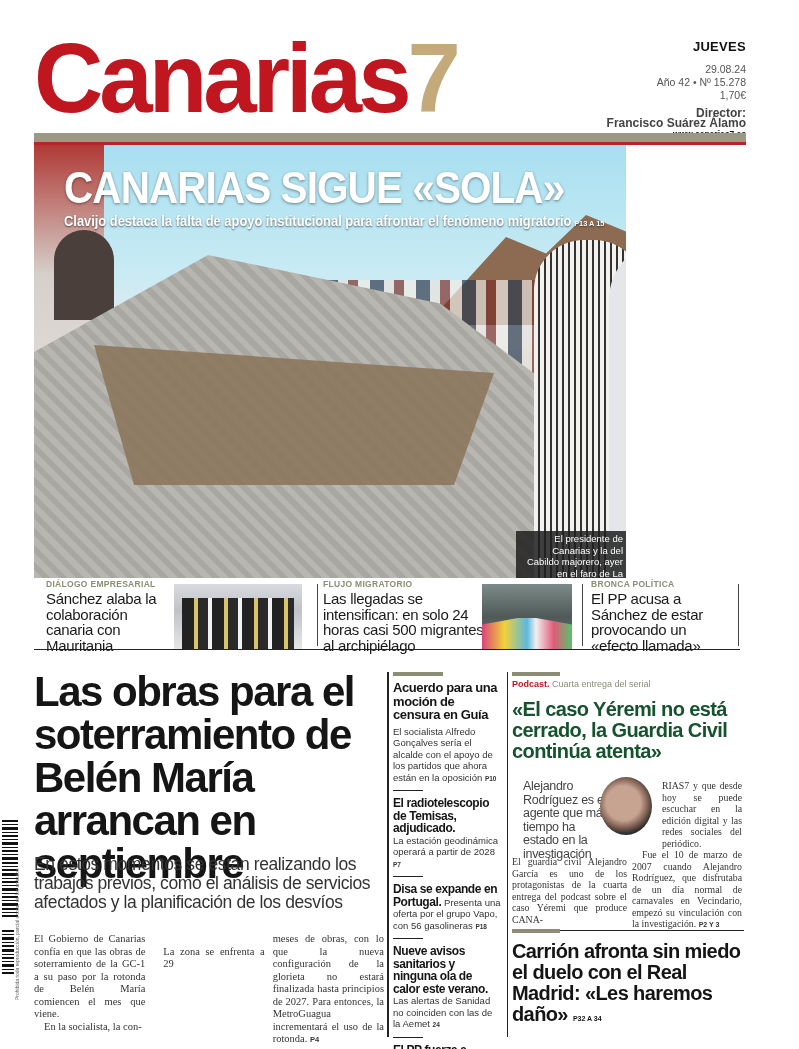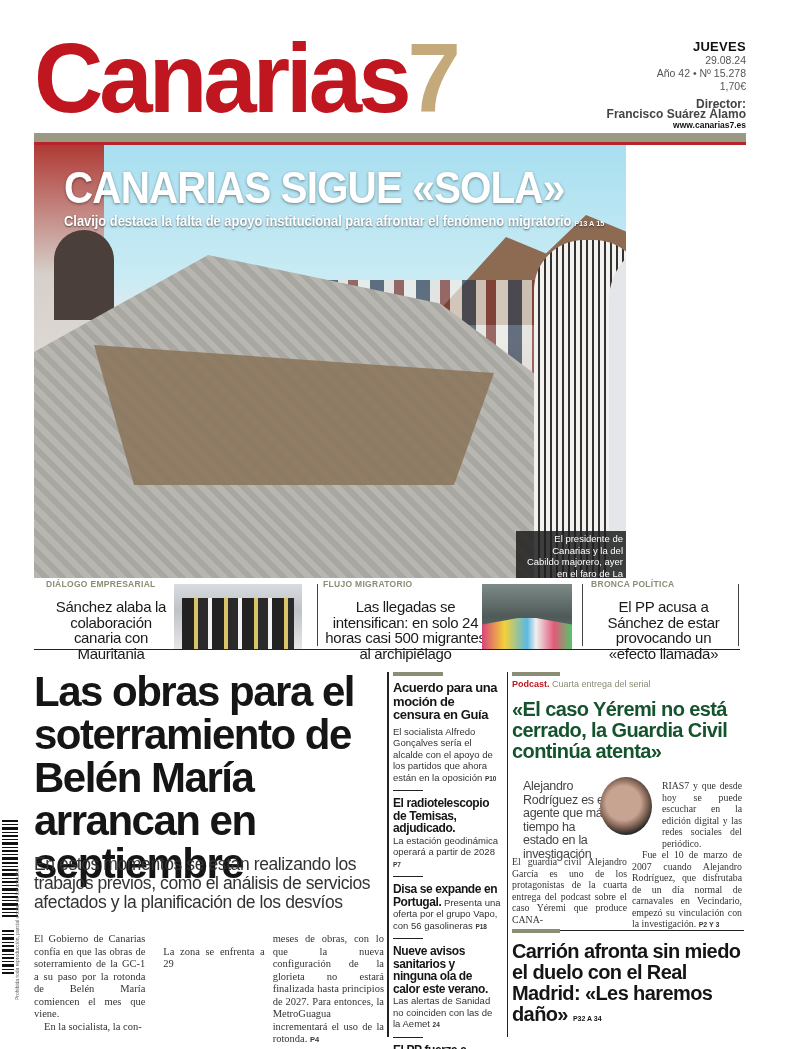--- a/index.html
+++ b/index.html
@@ -5,21 +5,21 @@
   * { box-sizing: border-box; margin: 0; padding: 0; }
   html, body { width: 799px; height: 1049px; background: #ffffff; overflow: hidden; }
   body { position: relative; font-family: "Liberation Sans", sans-serif; color: #1a1a1a; }
 
   
   .masthead { position: absolute; left: 34px; top: 32px; width: 712px; height: 102px; }
   .logo { position: absolute; left: 0; top: -2px; font-family: "Liberation Sans", sans-serif; font-weight: 900; font-size: 96px; letter-spacing: -4px; line-height: 1; transform: scaleY(1.03); }
   .logo .name { color: #c0161f; }
   .logo .seven { color: #c4aa7a; }
   .issue-info { position: absolute; right: 0; top: 8px; text-align: right; font-size: 10.5px; color: #555; line-height: 13px; }
-  .issue-info .day { font-weight: 700; font-size: 13px; color: #111; letter-spacing: 0.3px; margin-bottom: 1px; }
+  .issue-info .day { font-weight: 700; font-size: 13px; color: #111; letter-spacing: 0.3px; margin-bottom: 10px; }
   .issue-info .director { margin-top: 6px; font-size: 12px; line-height: 10px; color: #444; font-weight: bold; }
   .issue-info .web { font-weight: 700; font-size: 8.5px; color: #111; }
 
   .rule-olive { position: absolute; left: 34px; top: 133px; width: 712px; height: 9px; background: #9a9a84; }
   .rule-red { position: absolute; left: 34px; top: 142px; width: 712px; height: 3px; background: #b8242a; }
 
   
   .hero { position: absolute; left: 34px; top: 145px; width: 592px; height: 433px; overflow: hidden;
           background: linear-gradient(180deg, #a8dff0 0%, #c9ebf4 30%, #e8eaea 45%, #cfcac2 60%, #b9b4ab 100%); }
   .hero .lighthouse { position: absolute; left: 0; top: 0; width: 70px; height: 433px; background: linear-gradient(180deg, #b03a35 0%, #d6d0cb 30%, #eeeeee 100%); }
@@ -35,21 +35,21 @@
   .hero-title { position: absolute; left: 30px; top: 18px; font-family: "Liberation Sans", sans-serif; font-weight: 700; font-size: 44px; color: #ffffff; letter-spacing: -1px; transform: scaleX(0.92); transform-origin: left top; text-shadow: 0 1px 3px rgba(0,0,0,0.45); white-space: nowrap; }
   .hero-sub { position: absolute; left: 30px; top: 68px; font-weight: 700; font-size: 14px; color: #ffffff; text-shadow: 0 1px 2px rgba(0,0,0,0.6); white-space: nowrap; transform: scaleX(0.92); transform-origin: left top; }
   .hero-sub .pg { font-size: 8px; margin-left: 3px; }
   .caption { position: absolute; right: 0; top: 386px; width: 110px; background: rgba(30,30,30,0.85); color: #fff; font-size: 9.5px; line-height: 11.5px; text-align: right; padding: 2px 3px 2px 3px; }
 
   
   .teasers { position: absolute; left: 34px; top: 578px; width: 706px; height: 72px; }
   .teasers .bottom-rule { position: absolute; left: 0; bottom: 0; width: 706px; height: 1px; background: #222; }
   .teaser { position: absolute; top: 0; height: 72px; }
   .teaser .kicker { font-weight: 700; font-size: 8.5px; color: #8b8d74; letter-spacing: 0.3px; margin-top: 1px; text-transform: uppercase; }
-  .teaser .text { font-size: 15px; line-height: 15.5px; color: #1a1a1a; margin-top: 10px; letter-spacing: -0.3px; text-align: center; }
+  .teaser .text { font-size: 15px; line-height: 15.5px; color: #1a1a1a; margin-top: 2px; letter-spacing: -0.3px; }
   .teaser-photo { position: absolute; top: 6px; height: 66px; }
   .vdiv { position: absolute; top: 6px; width: 1px; height: 62px; background: #444; }
 
   
   .lead-title { position: absolute; left: 34px; top: 670px; width: 350px; font-weight: 700; font-size: 42px; line-height: 43px; letter-spacing: -1.5px; color: #151515; }
   .lead-deck { position: absolute; left: 34px; top: 855px; width: 350px; font-size: 17.5px; line-height: 19px; color: #333; letter-spacing: -0.4px; }
   .lead-body { position: absolute; left: 34px; top: 933px; width: 350px; display: flex; gap: 8px; font-family: "Liberation Serif", serif; font-size: 10.5px; line-height: 12.5px; color: #333; }
   .lead-body .col { width: 112px; text-align: justify; }
   .lead-body .pg { font-family: "Liberation Sans", sans-serif; font-weight: 700; font-size: 7.5px; }
 

